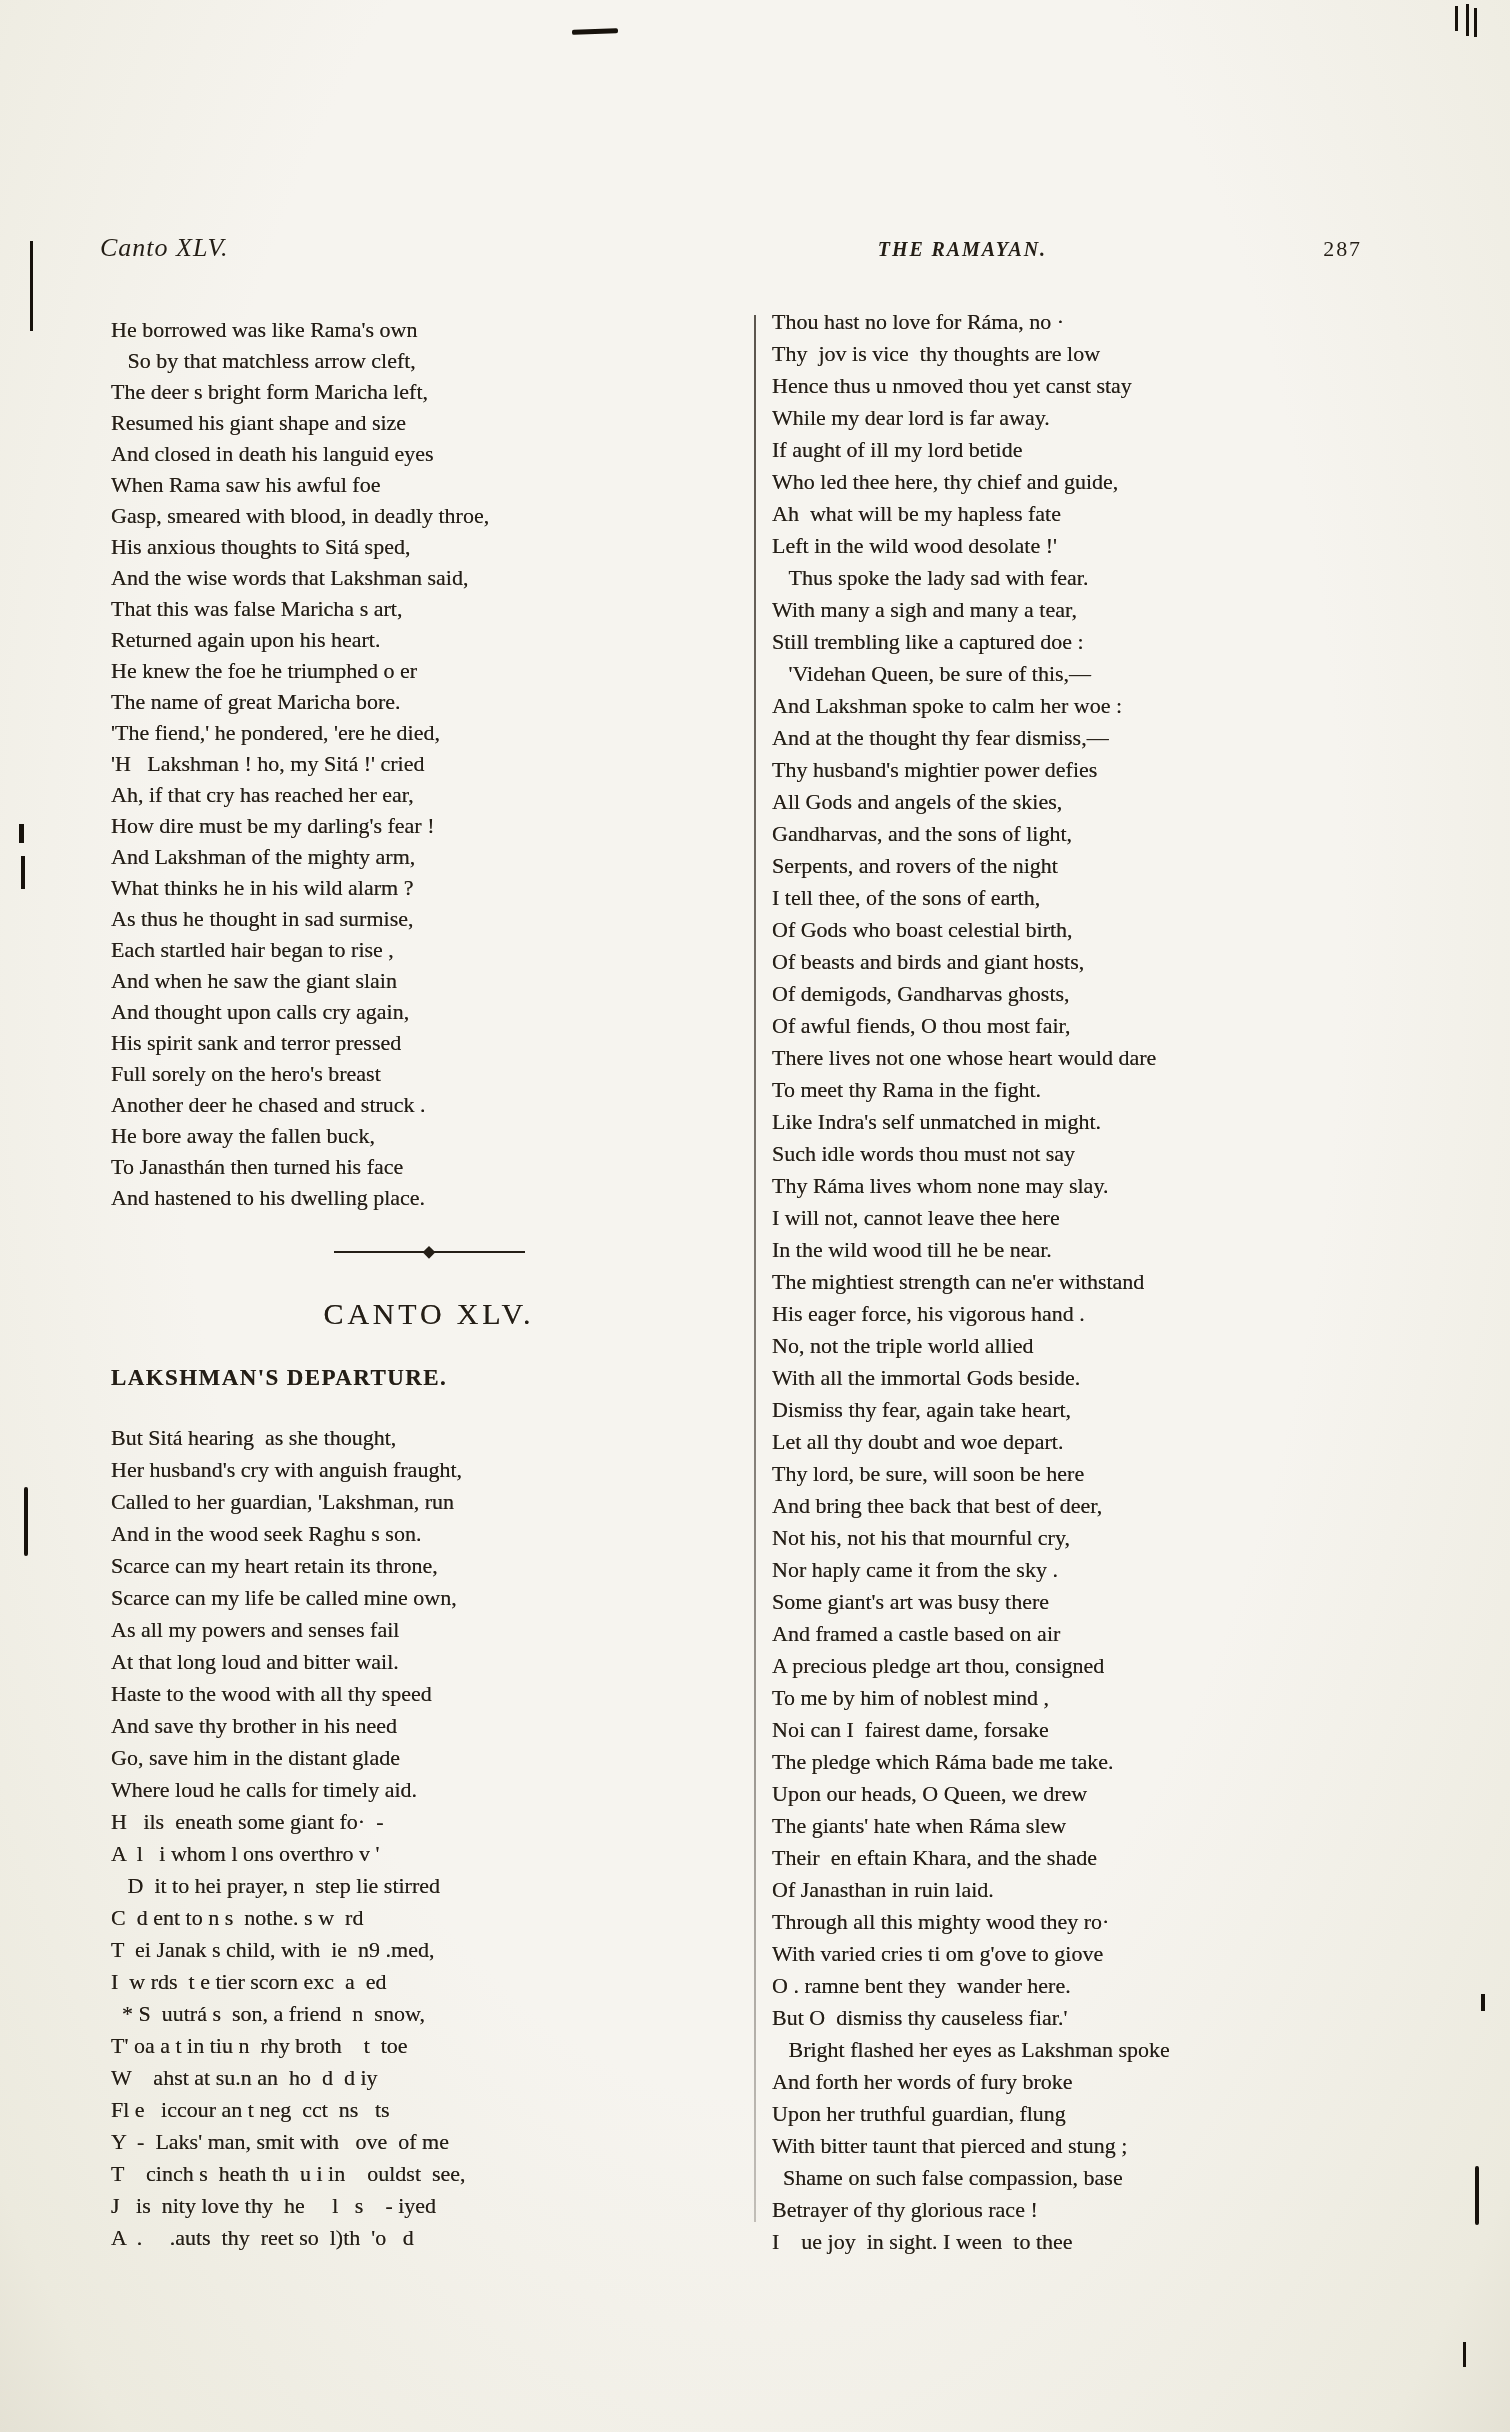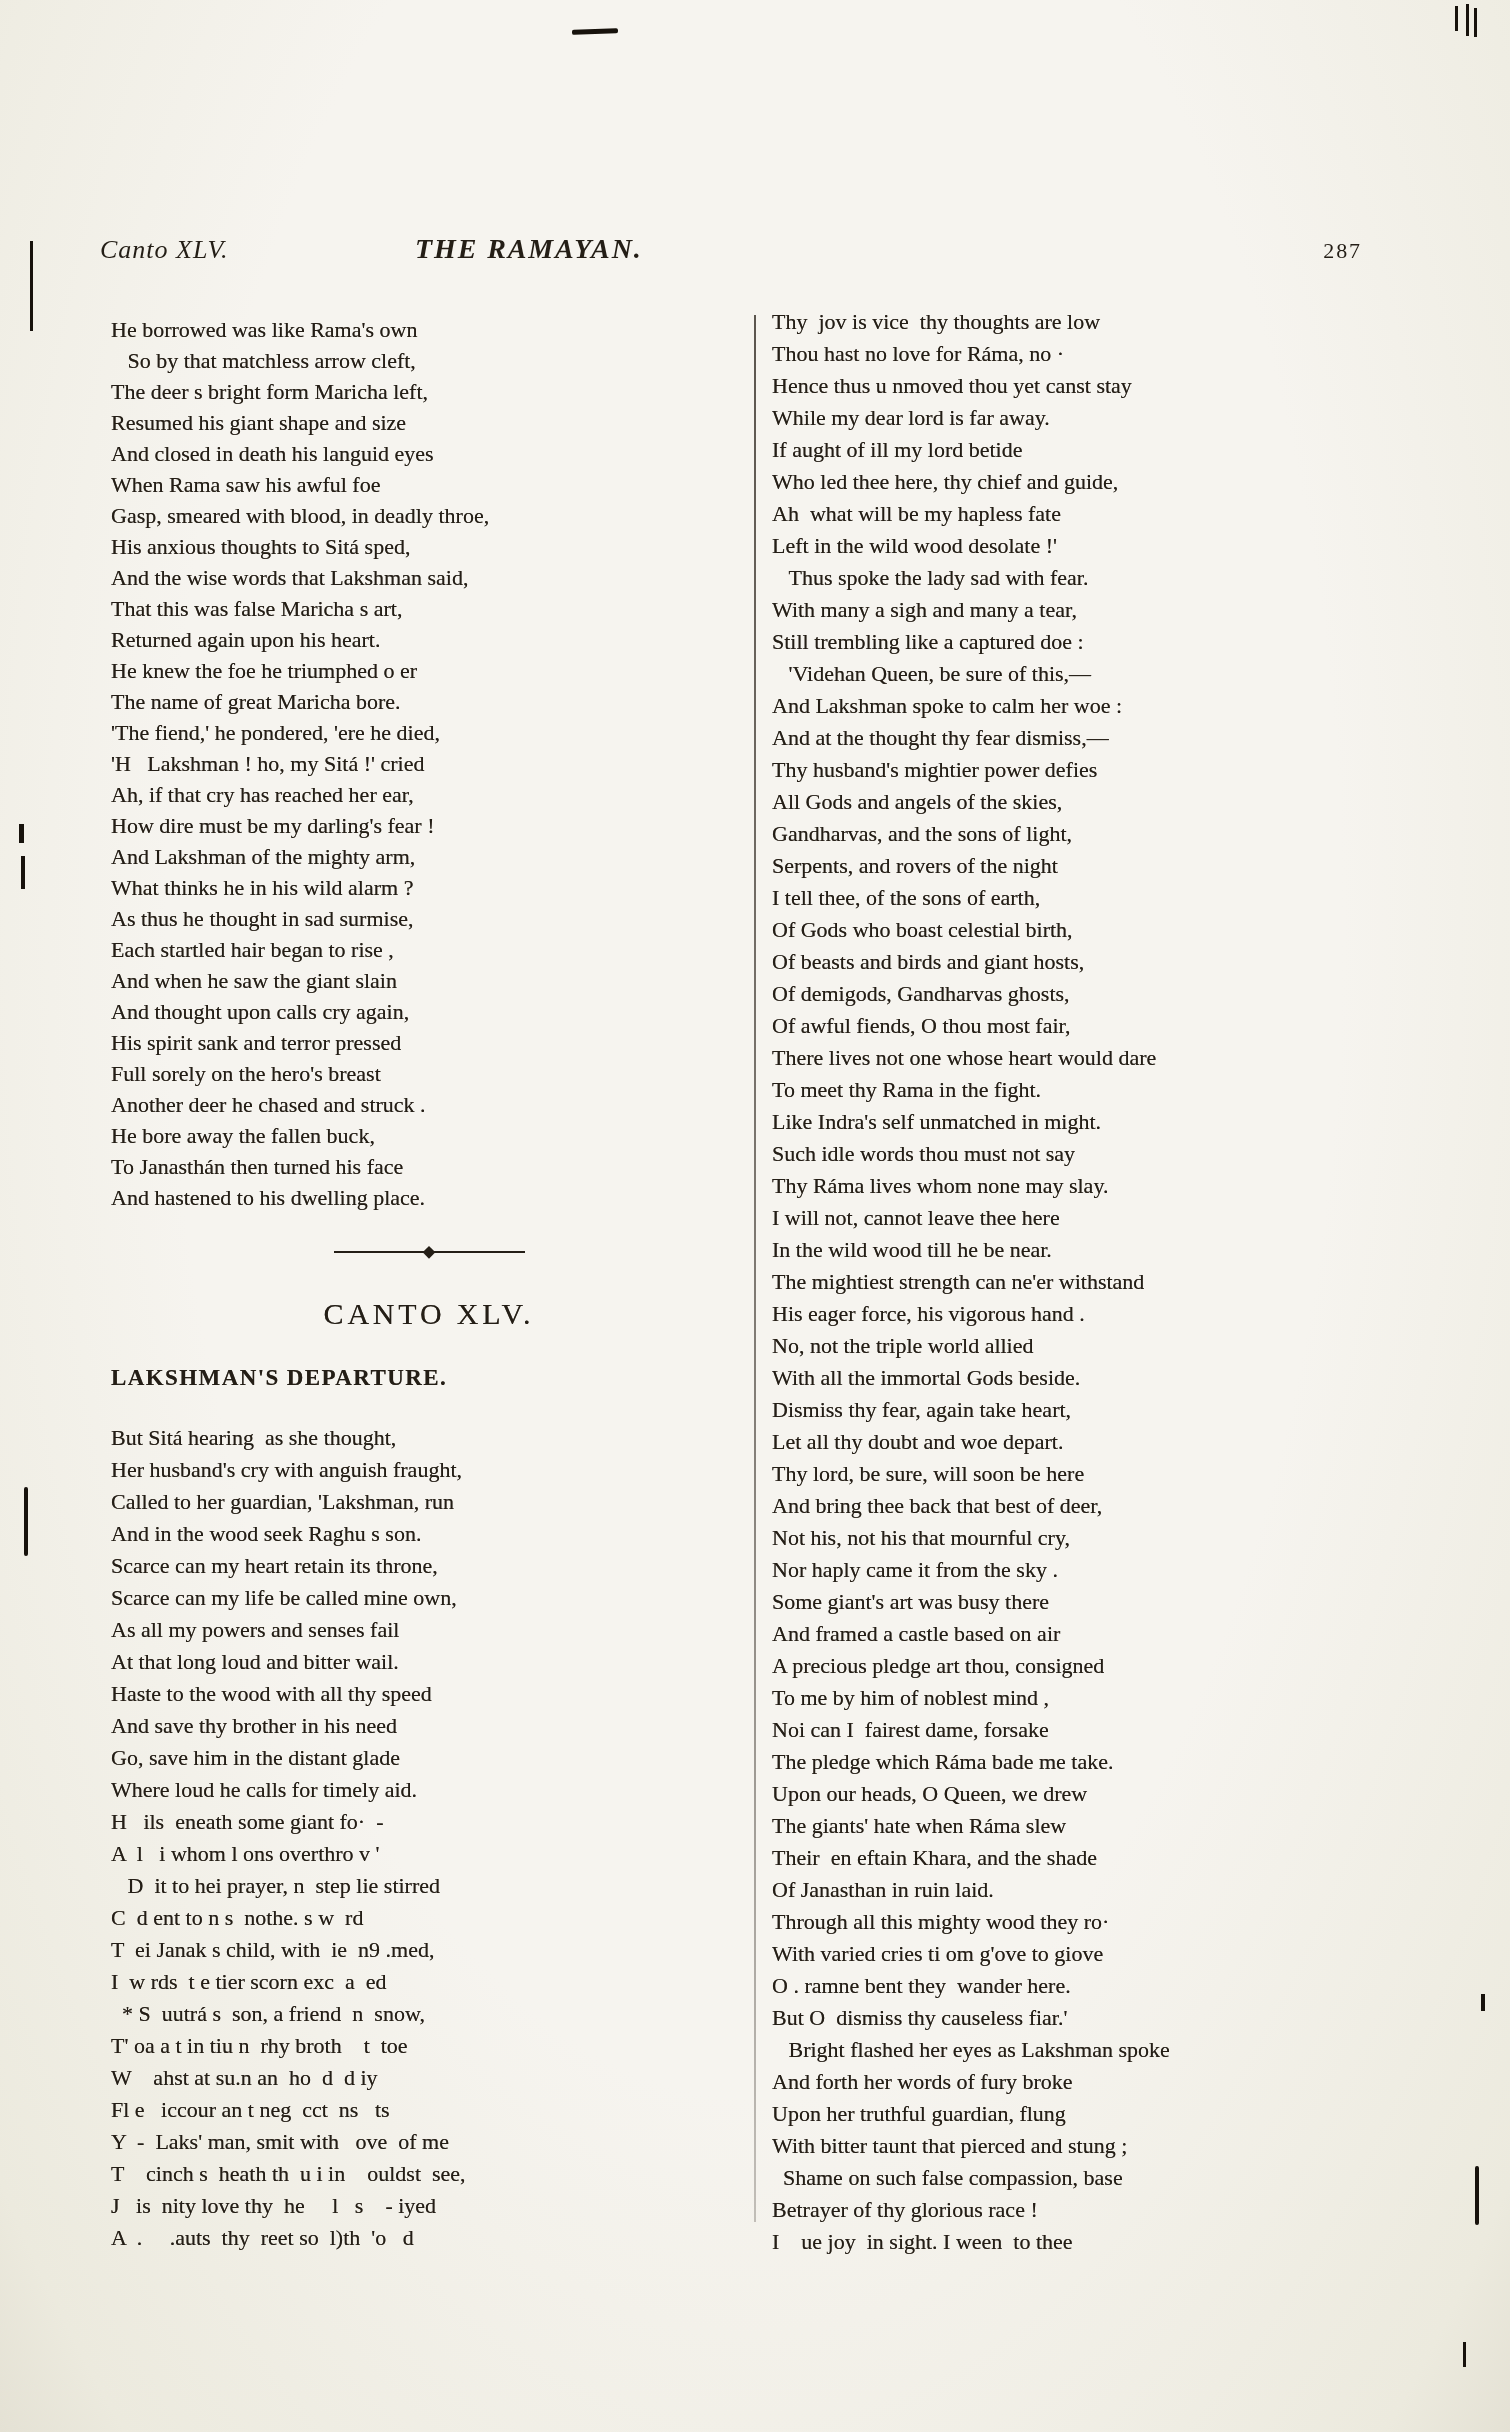--- a/index.html
+++ b/index.html
@@ -12,21 +12,21 @@
     color:#241e16;
     overflow:hidden;
   }
   .page *{box-sizing:border-box;}
   
   .running-head{
     position:absolute;top:233px;left:100px;width:1262px;
     display:flex;align-items:baseline;
   }
   .rh-canto{width:315px;font-style:italic;font-size:26px;letter-spacing:1px;}
-  .rh-title{flex:1;text-align:left;font-style:italic;font-weight:bold;font-size:28px;letter-spacing:1.9px;}
+  .rh-title{flex:1;text-align:right;font-style:italic;font-weight:bold;font-size:20px;letter-spacing:1.9px;}
   .rh-page{width:315px;text-align:right;font-size:22px;letter-spacing:1.9px;}
   
   .col{position:absolute;}
   .col-left{left:111px;top:314px;width:636px;}
   .col-right{left:772px;top:306px;width:698px;}
   .line{
     white-space:pre-wrap;
     font-size:22px;
     line-height:31px;
     text-shadow:0 0 0.6px rgba(30,22,14,0.65);
@@ -160,22 +160,22 @@
         <div class="line">Fl e   iccour an t neg  cct  ns   ts</div>
         <div class="line">Y  -  Laks' man, smit with   ove  of me</div>
         <div class="line">T    cinch s  heath th  u i in    ouldst  see,</div>
         <div class="line">J   is  nity love thy  he     l   s    - iyed</div>
         <div class="line">A  .     .auts  thy  reet so  l)th  'o   d</div>
       </div>
   </div>
 
   <div class="col col-right">
     <div class="verse">
+        <div class="line">Thou hast no love for Ráma, no ·</div>
         <div class="line">Thy  jov is vice  thy thoughts are low</div>
-        <div class="line">Thou hast no love for Ráma, no ·</div>
         <div class="line">Hence thus u nmoved thou yet canst stay</div>
         <div class="line">While my dear lord is far away.</div>
         <div class="line">If aught of ill my lord betide</div>
         <div class="line">Who led thee here, thy chief and guide,</div>
         <div class="line">Ah  what will be my hapless fate</div>
         <div class="line">Left in the wild wood desolate !'</div>
         <div class="line">   Thus spoke the lady sad with fear.</div>
         <div class="line">With many a sigh and many a tear,</div>
         <div class="line">Still trembling like a captured doe :</div>
         <div class="line">   'Videhan Queen, be sure of this,—</div>

